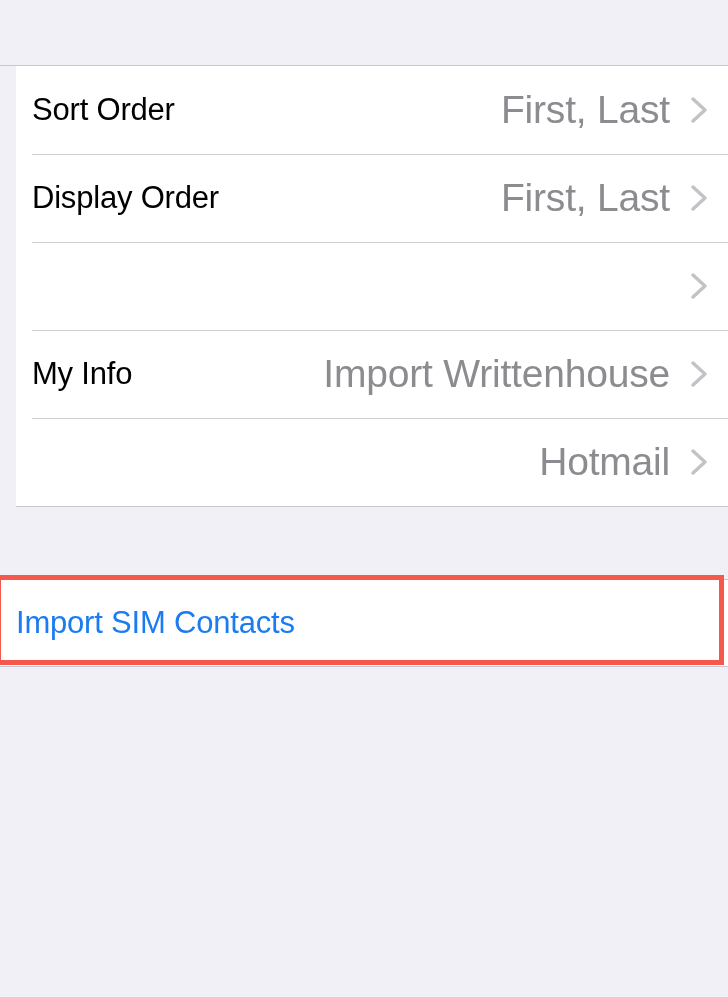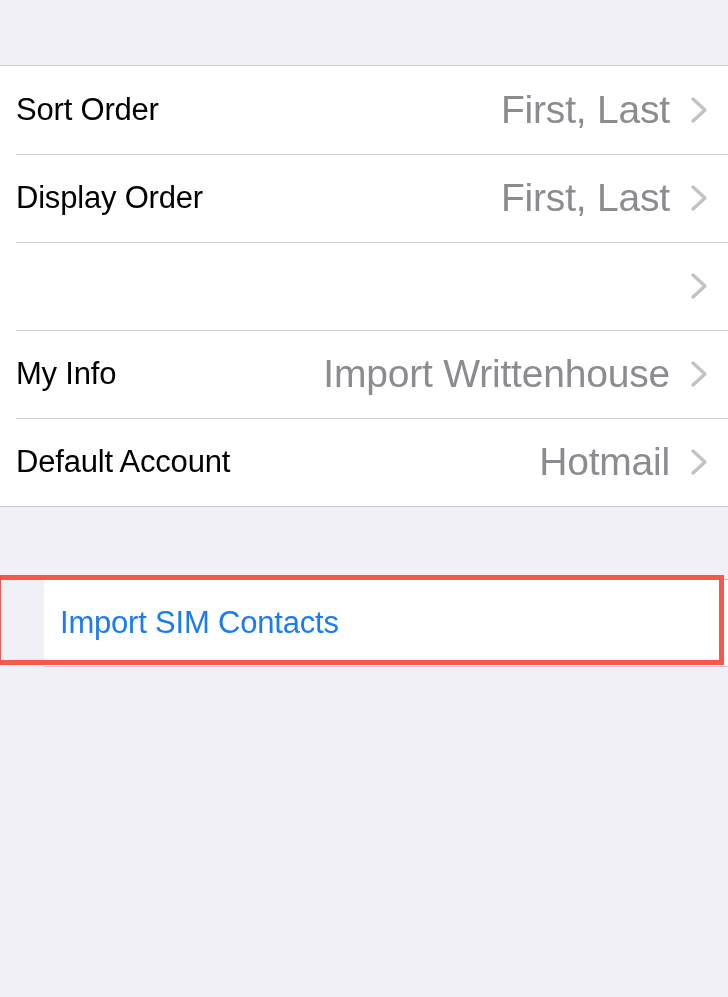--- a/index.html
+++ b/index.html
@@ -29,20 +29,21 @@
     border-bottom: 1px solid #c9c8ce;
     box-sizing: border-box;
   }
 
   
   .section {
     background: #22c55e;
     border-top: 1px solid #c9c8ce;
     border-bottom: 1px solid #c9c8ce;
     margin-top: -1px;
+    margin-left: 16px;
   }
 
   .row {
     position: relative;
     display: flex;
     align-items: center;
     height: 88px;
     padding: 0 14px 0 16px;
     box-sizing: border-box;
     background: #ffffff;
@@ -93,21 +94,20 @@
 
   
   .mid-gap {
     height: 72px;
     background: #f1f0f6;
   }
 
   
   .action-wrap {
     position: relative;
-    padding-left: 44px;
   }
   .action-section {
     background: #ffffff;
     border-top: 1px solid #c9c8ce;
     border-bottom: 1px solid #c9c8ce;
   }
   .action-row {
     display: flex;
     align-items: center;
     height: 86px;
@@ -190,21 +190,20 @@
         <span class="row-value">Import Writtenhouse</span>
         <span class="chevron">
           <svg viewBox="0 0 30 40" aria-hidden="true">
               <path d="M9 9 L21 20 L9 31" fill="none" stroke="#c2c2c7" stroke-width="3.4" stroke-linecap="round" stroke-linejoin="round"></path>
             </svg>
         </span>
       </span>
     </div>
 
     <div class="row">
-      <span class="row-label">Default Account</span>
       <span class="row-right">
         <span class="row-value">Hotmail</span>
         <span class="chevron">
           <svg viewBox="0 0 30 40" aria-hidden="true">
               <path d="M9 9 L21 20 L9 31" fill="none" stroke="#c2c2c7" stroke-width="3.4" stroke-linecap="round" stroke-linejoin="round"></path>
             </svg>
         </span>
       </span>
     </div>
 

